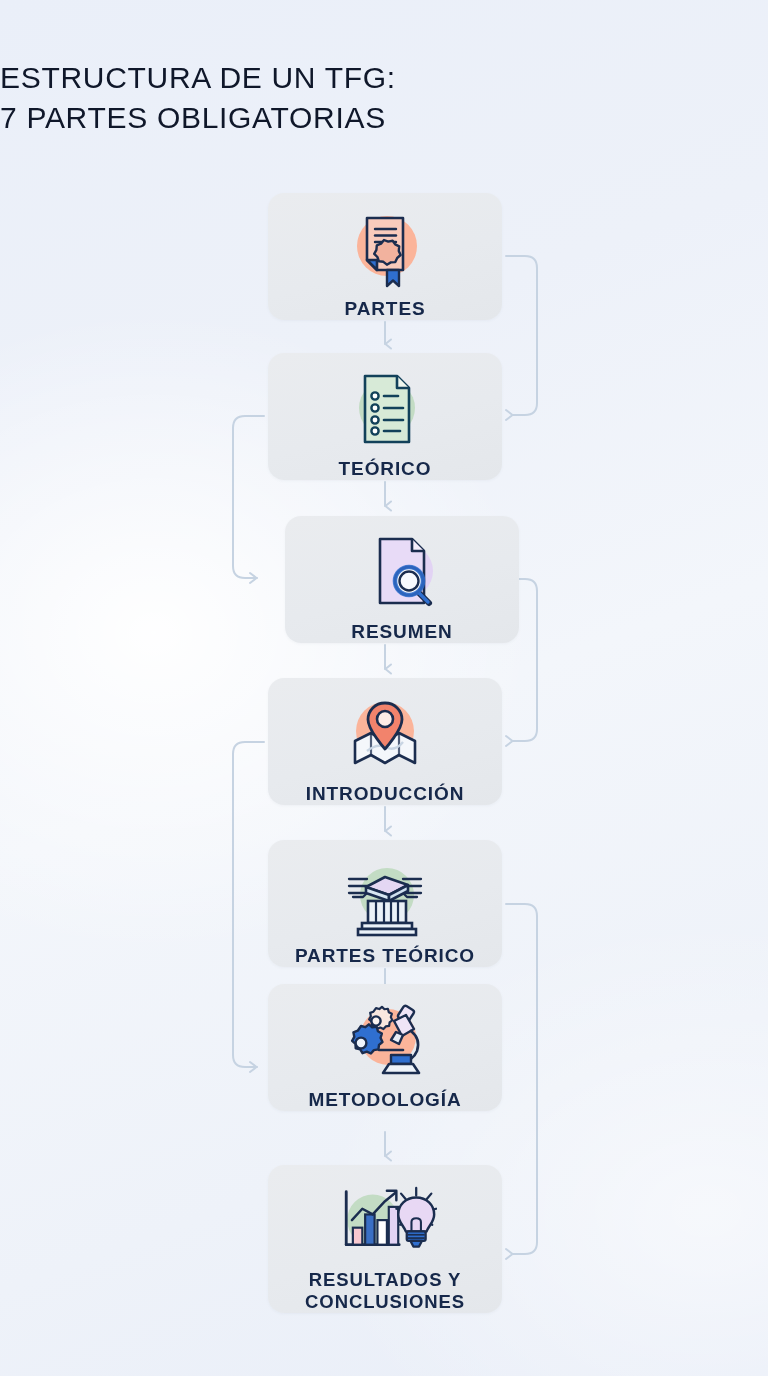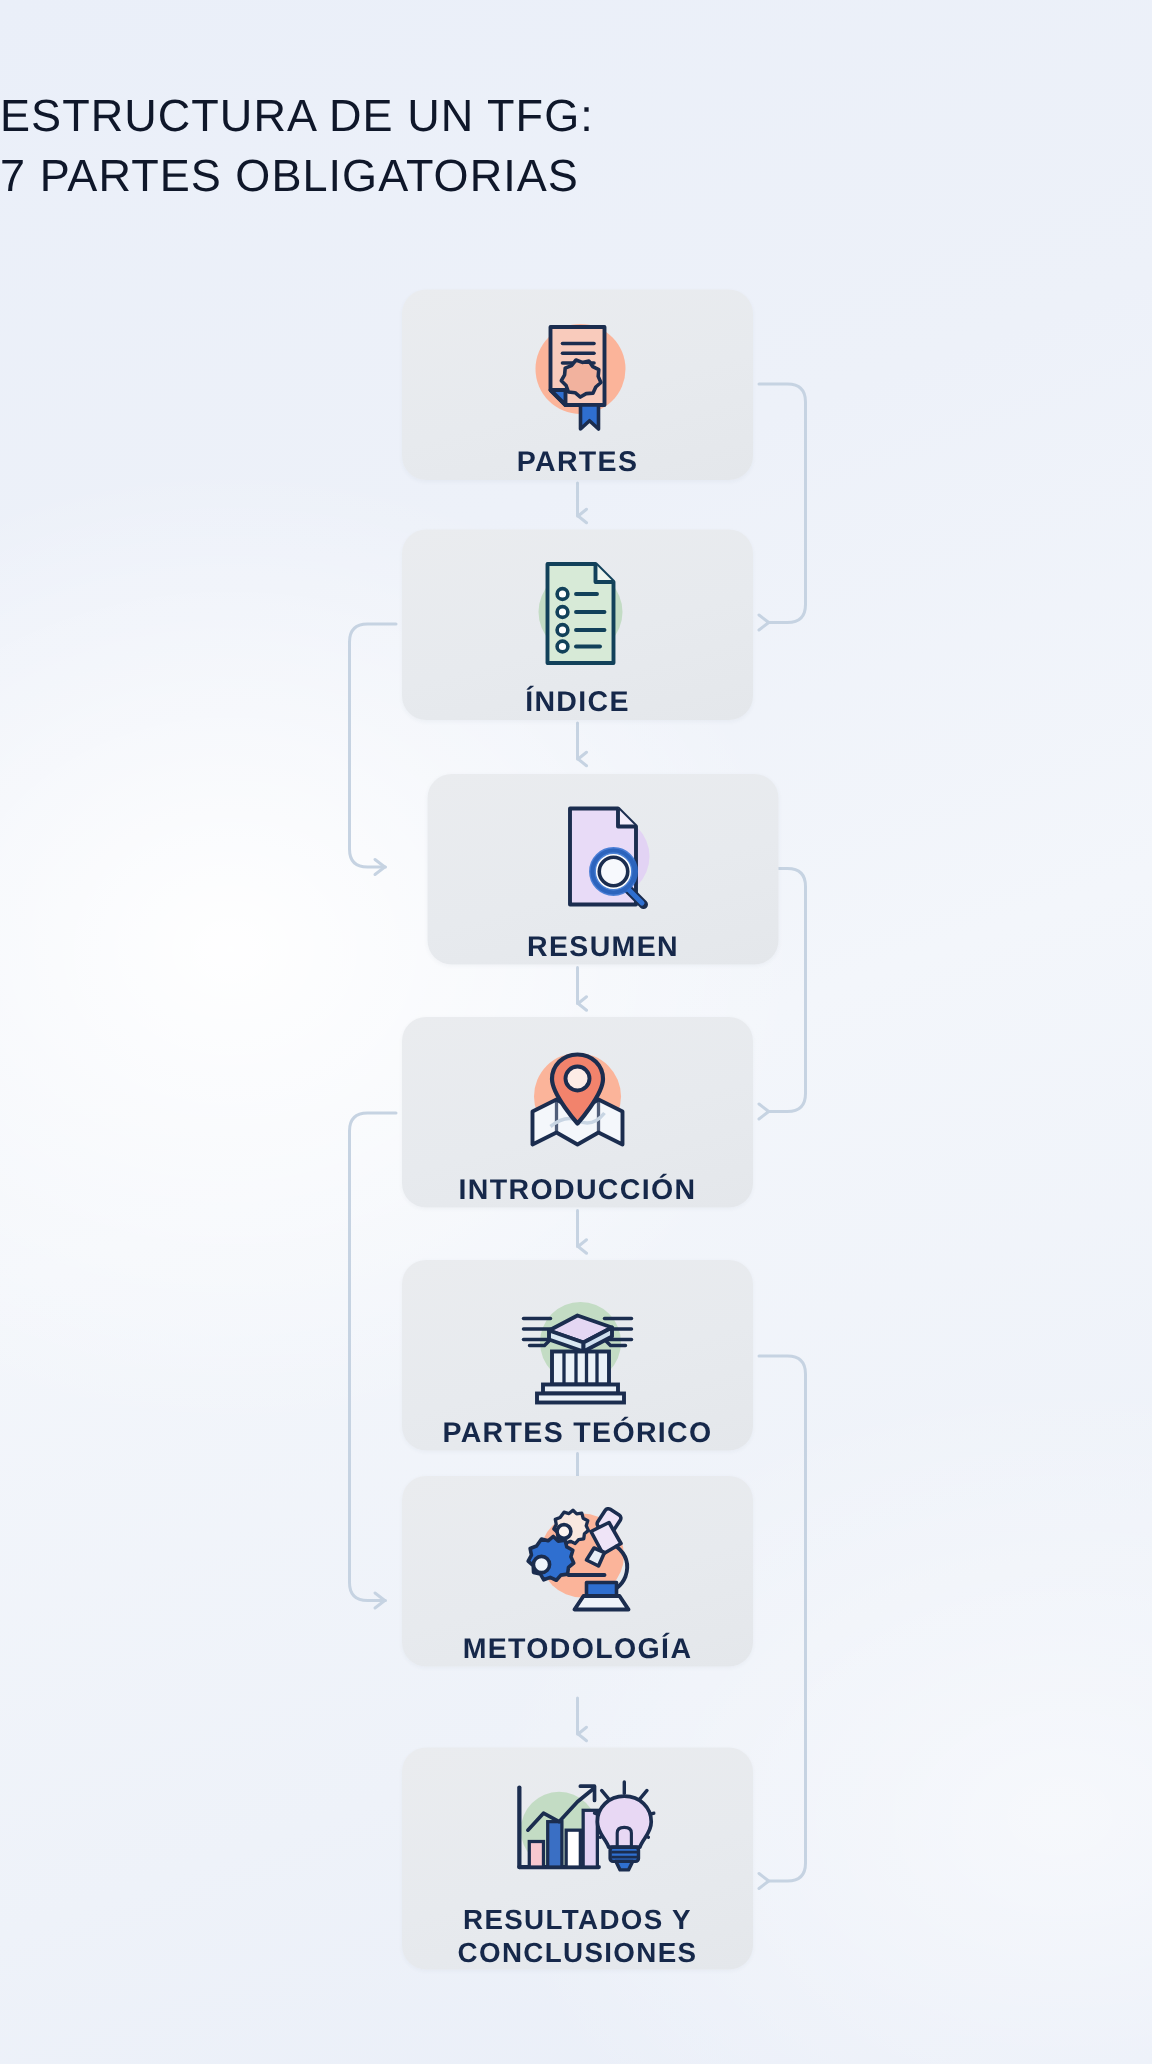--- a/index.html
+++ b/index.html
@@ -148,21 +148,21 @@
           <circle cx="38" cy="63" r="3.6"></circle>
         </g>
         <g stroke="#12415a" stroke-width="2.6" stroke-linecap="round">
           <line x1="47" y1="28" x2="61" y2="28"></line>
           <line x1="47" y1="40" x2="66" y2="40"></line>
           <line x1="47" y1="52" x2="66" y2="52"></line>
           <line x1="47" y1="63" x2="63" y2="63"></line>
         </g>
       </svg>
     </div>
-    <div class="card-label">ÍNDICE</div>
+    <div class="card-label">TEÓRICO</div>
   </div>
 
   <div class="card" style="top:516px;height:127px;margin-left:17px;">
     <div class="card-icon">
       <svg width="96" height="84" viewBox="0 0 96 84">
         <circle cx="52" cy="40" r="27" fill="#e2d3f4"></circle>
         <path d="M26 8 H58 L70 20 V72 H26 Z" fill="#e8dbf7" stroke="#1b2d4f" stroke-width="2.6" stroke-linejoin="round"></path>
         <path d="M58 8 V20 H70" fill="#f4eefb" stroke="#1b2d4f" stroke-width="2.6" stroke-linejoin="round"></path>
         <line x1="62" y1="59" x2="75" y2="72" stroke="#1b2d4f" stroke-width="6" stroke-linecap="round"></line>
         <line x1="62" y1="59" x2="74" y2="71" stroke="#2f6fd0" stroke-width="3.4" stroke-linecap="round"></line>

